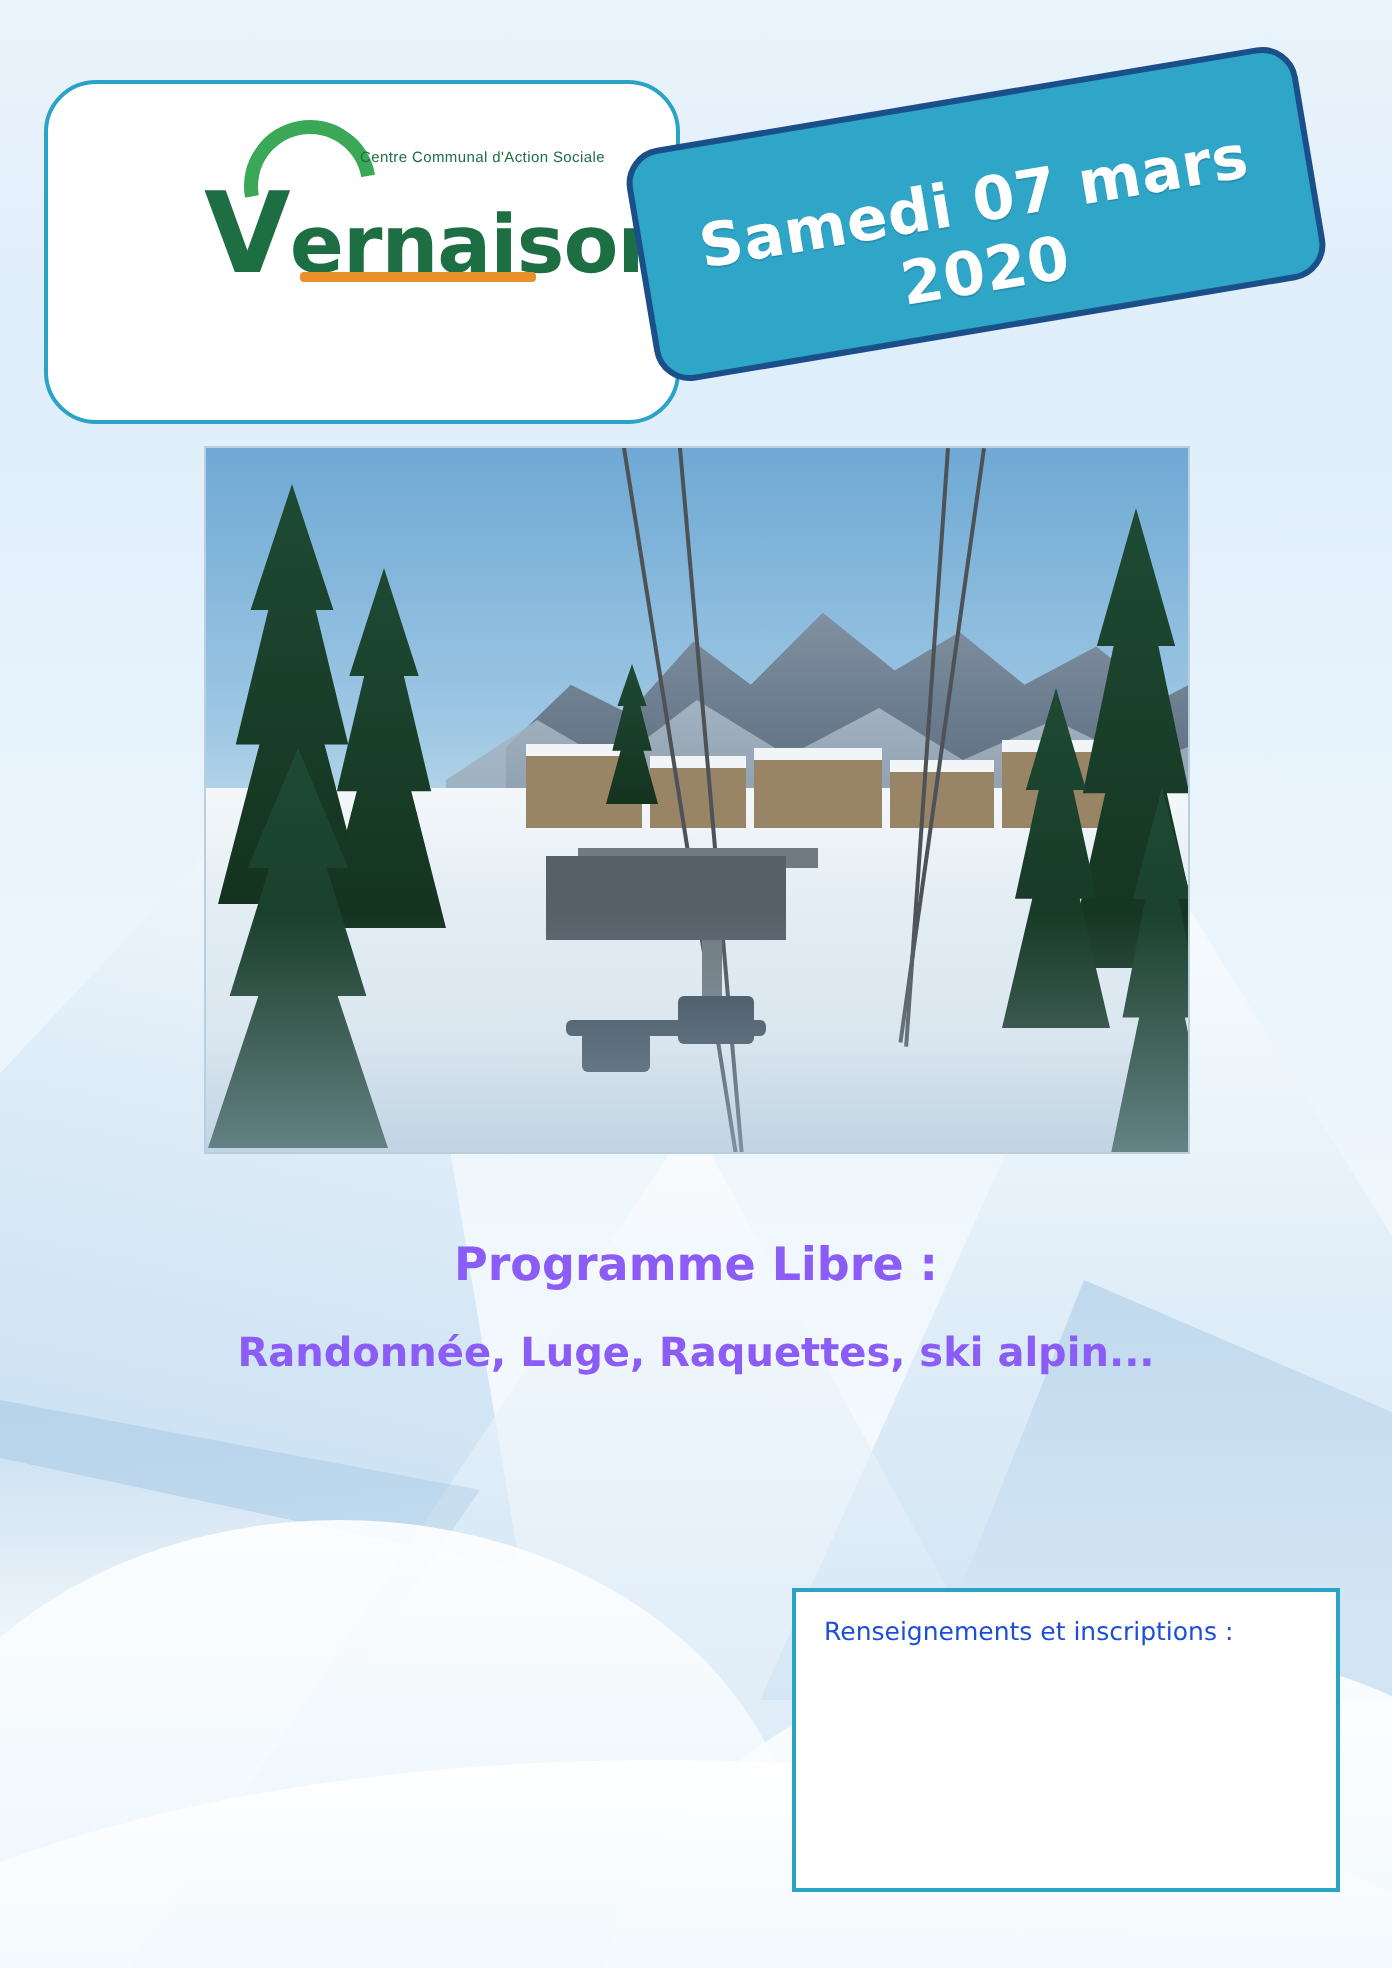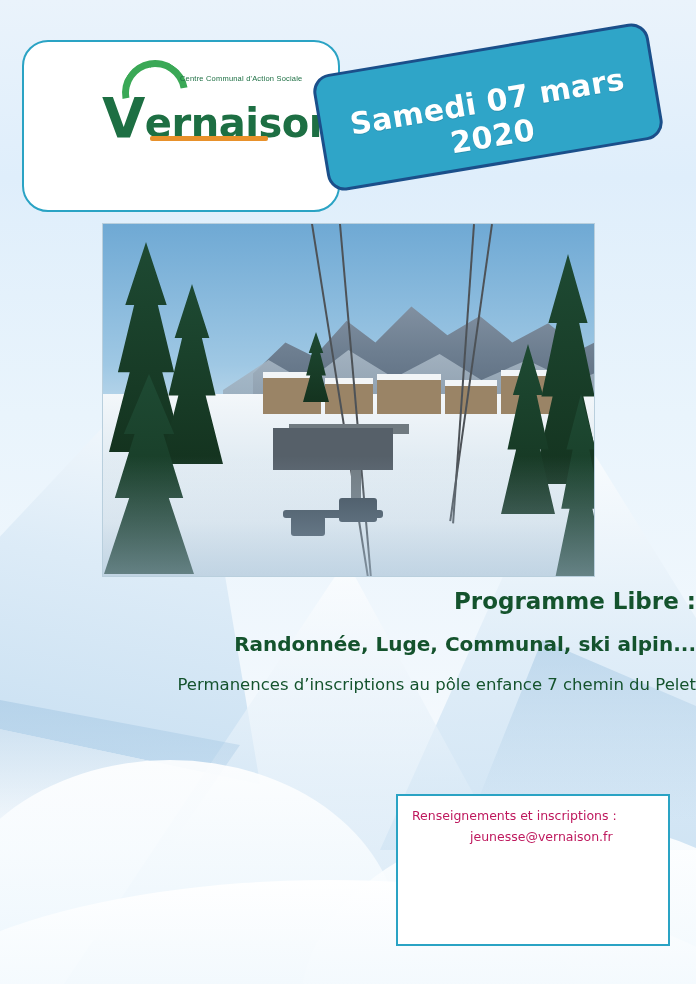--- a/index.html
+++ b/index.html
@@ -210,23 +210,24 @@
   }
   .photo .foreshadow {
     position: absolute; left: 0; right: 0; bottom: 0; height: 120px;
     background: linear-gradient(180deg, rgba(176,200,219,0) 0%, rgba(168,195,217,.55) 100%);
   }
 
   
   .txt {
     position: absolute;
     left: 0; right: 0;
-    text-align: right;
-    color: #14532d;
+    text-align: center;
+    color: #8b5cf6;
     font-family: "DejaVu Sans", sans-serif;
+    margin-top: 32px;
   }
   .title-1 {
     top: 588px;
     font-size: 23px;
     font-weight: bold;
   }
   .title-2 {
     top: 632px;
     font-size: 20px;
     font-weight: bold;
@@ -239,21 +240,21 @@
   .info-box {
     position: absolute;
     left: 396px; top: 794px;
     width: 274px; height: 152px;
     background: #ffffff;
     border: 2px solid #2aa3c4;
     box-sizing: border-box;
     padding: 14px 12px 10px 14px;
     font-family: "DejaVu Sans", sans-serif;
     font-size: 12.5px;
-    color: #be185d;
+    color: #1d4ed8;
     line-height: 1.0;
   }
   .info-box .row { margin-bottom: 16px; }
   .info-box .mail { padding-left: 58px; margin-top: -8px; margin-bottom: 22px; }
   .info-box .tarif { margin-top: 6px; }
 </style>
 </head>
 <body>
 
 <div class="poster">
@@ -313,21 +314,19 @@
     <div class="lift-tower" style="left:248px; top:206px; width:10px;  height:70px;"></div>
     <div class="lift-tower" style="left:170px; top:204px; width:120px; height:42px; background:#566069;"></div>
     <div class="chair" style="left:236px; top:274px; width:38px; height:24px;"></div>
     <div class="chair" style="left:188px; top:292px; width:34px; height:20px;"></div>
     <div class="chair" style="left:180px; top:286px; width:100px; height:8px;"></div>
 
     <div class="foreshadow"></div>
   </div>
 
   <div class="txt title-1">Programme Libre :</div>
-  <div class="txt title-2">Randonnée, Luge, Communal, ski alpin...</div>
-  <div class="txt line-1">Permanences d’inscriptions au pôle enfance 7 chemin du Pelet</div>
+  <div class="txt title-2">Randonnée, Luge, Raquettes, ski alpin...</div>
 
   <div class="info-box">
     <div class="row">Renseignements et inscriptions :</div>
-    <div class="mail">jeunesse@vernaison.fr</div>
   </div>
 
 </div>
 
 </body></html>

